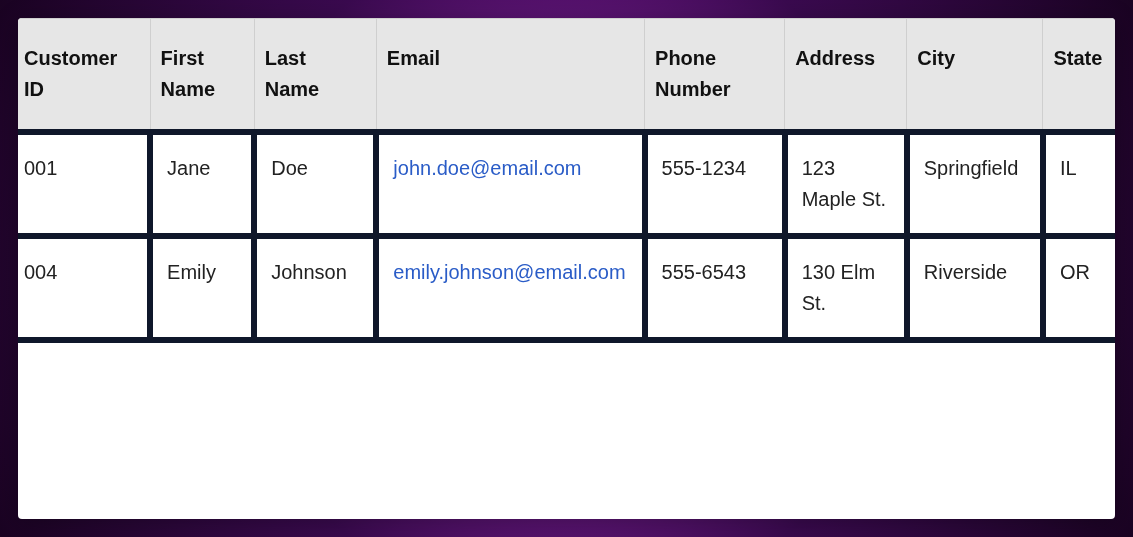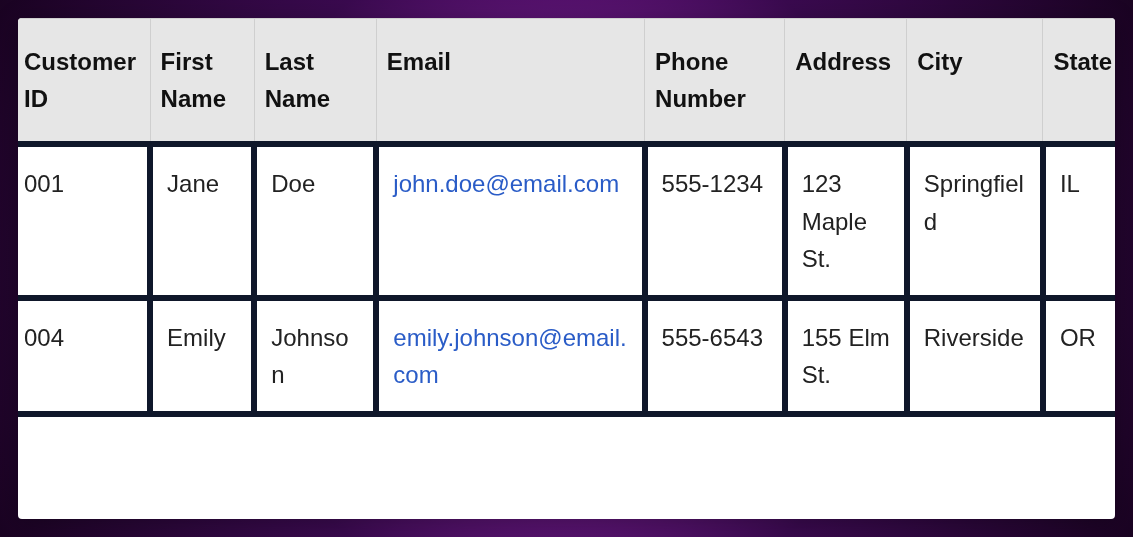--- a/index.html
+++ b/index.html
@@ -21,21 +21,21 @@
     height: 100%;
     background: #ffffff;
     border-radius: 4px;
     box-shadow: 0 4px 25px rgba(0,0,0,0.3);
     overflow: hidden;
   }
   table {
     border-collapse: collapse;
     width: 100%;
     table-layout: fixed;
-    font-size: 24px;
+    font-size: 20px;
     color: #222;
   }
   thead th {
     background: #e6e6e6;
     font-weight: 700;
     text-align: left;
     padding: 24px 10px;
     border: 1px solid #cfcfcf;
     vertical-align: top;
     line-height: 1.55;
@@ -110,20 +110,20 @@
           <td>123 Maple St.</td>
           <td>Springfield</td>
           <td>IL</td>
         </tr>
         <tr>
           <td>004</td>
           <td>Emily</td>
           <td>Johnson</td>
           <td><span class="email">emily.johnson@email.com</span></td>
           <td>555-6543</td>
-          <td>155 Elm St.</td>
+          <td>130 Elm St.</td>
           <td>Riverside</td>
           <td>OR</td>
         </tr>
       </tbody>
     </table>
   </div>
 </div>
 
 </body></html>

